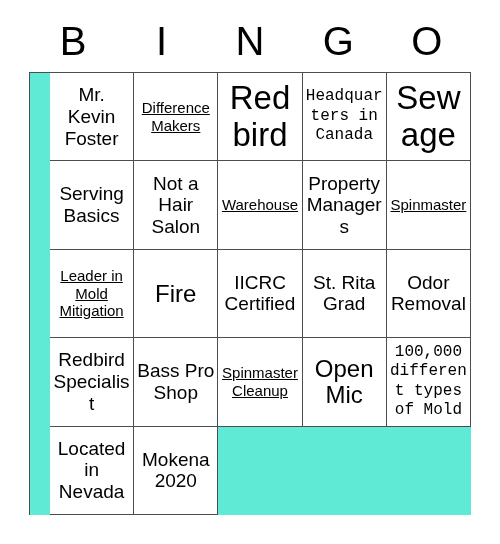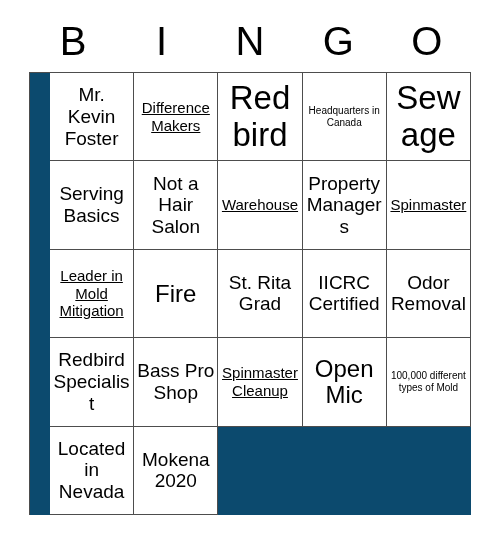--- a/index.html
+++ b/index.html
@@ -54,21 +54,21 @@
     left: 29px;
     top: 72px;
     width: 442px;
     height: 443px;
     display: grid;
     grid-template-columns: repeat(5, 1fr);
     grid-template-rows: repeat(5, 1fr);
     border-top: 1px solid #4d4d4d;
     border-left: 1px solid #4d4d4d;
     box-sizing: border-box;
-    background: #0c4a6e;
+    background: #5eead4;
     padding-left: 20px;
   }
   .bingo-cell {
     border-right: 1px solid #4d4d4d;
     border-bottom: 1px solid #4d4d4d;
     box-sizing: border-box;
     display: flex;
     align-items: center;
     justify-content: center;
     text-align: center;
@@ -82,21 +82,21 @@
     line-height: 1.12;
     color: #000000;
     word-wrap: break-word;
   }
 
   
   .size-xl .cell-text { font-size: 24px; line-height: 1.08; }
   .size-lg .cell-text { font-size: 33px; line-height: 1.10; }
   .size-md .cell-text { font-size: 19px; line-height: 1.14; }
   .size-sm .cell-text { font-size: 15px; line-height: 1.18; text-decoration: underline; }
-  .size-xs .cell-text { font-size: 10px; line-height: 1.22; }
+  .size-xs .cell-text { font-size: 16px; line-height: 1.22; font-family: Liberation Mono, monospace; }
 </style>
 </head>
 <body>
 
 <div class="bingo-card">
 
   <div class="bingo-header">
     <div class="header-letter">B</div>
     <div class="header-letter">I</div>
     <div class="header-letter">N</div>
@@ -138,24 +138,24 @@
         <span class="cell-text">Spinmaster</span>
       </div>
 
     <div class="bingo-cell size-sm">
         <span class="cell-text">Leader in Mold Mitigation</span>
       </div>
     <div class="bingo-cell size-xl">
         <span class="cell-text">Fire</span>
       </div>
     <div class="bingo-cell size-md">
-        <span class="cell-text">St. Rita Grad</span>
+        <span class="cell-text">IICRC Certified</span>
       </div>
     <div class="bingo-cell size-md">
-        <span class="cell-text">IICRC Certified</span>
+        <span class="cell-text">St. Rita Grad</span>
       </div>
 
     <div class="bingo-cell size-md">
         <span class="cell-text">Odor Removal</span>
       </div>
     <div class="bingo-cell size-md">
         <span class="cell-text">Redbird Specialist</span>
       </div>
     <div class="bingo-cell size-md">
         <span class="cell-text">Bass Pro Shop</span>

